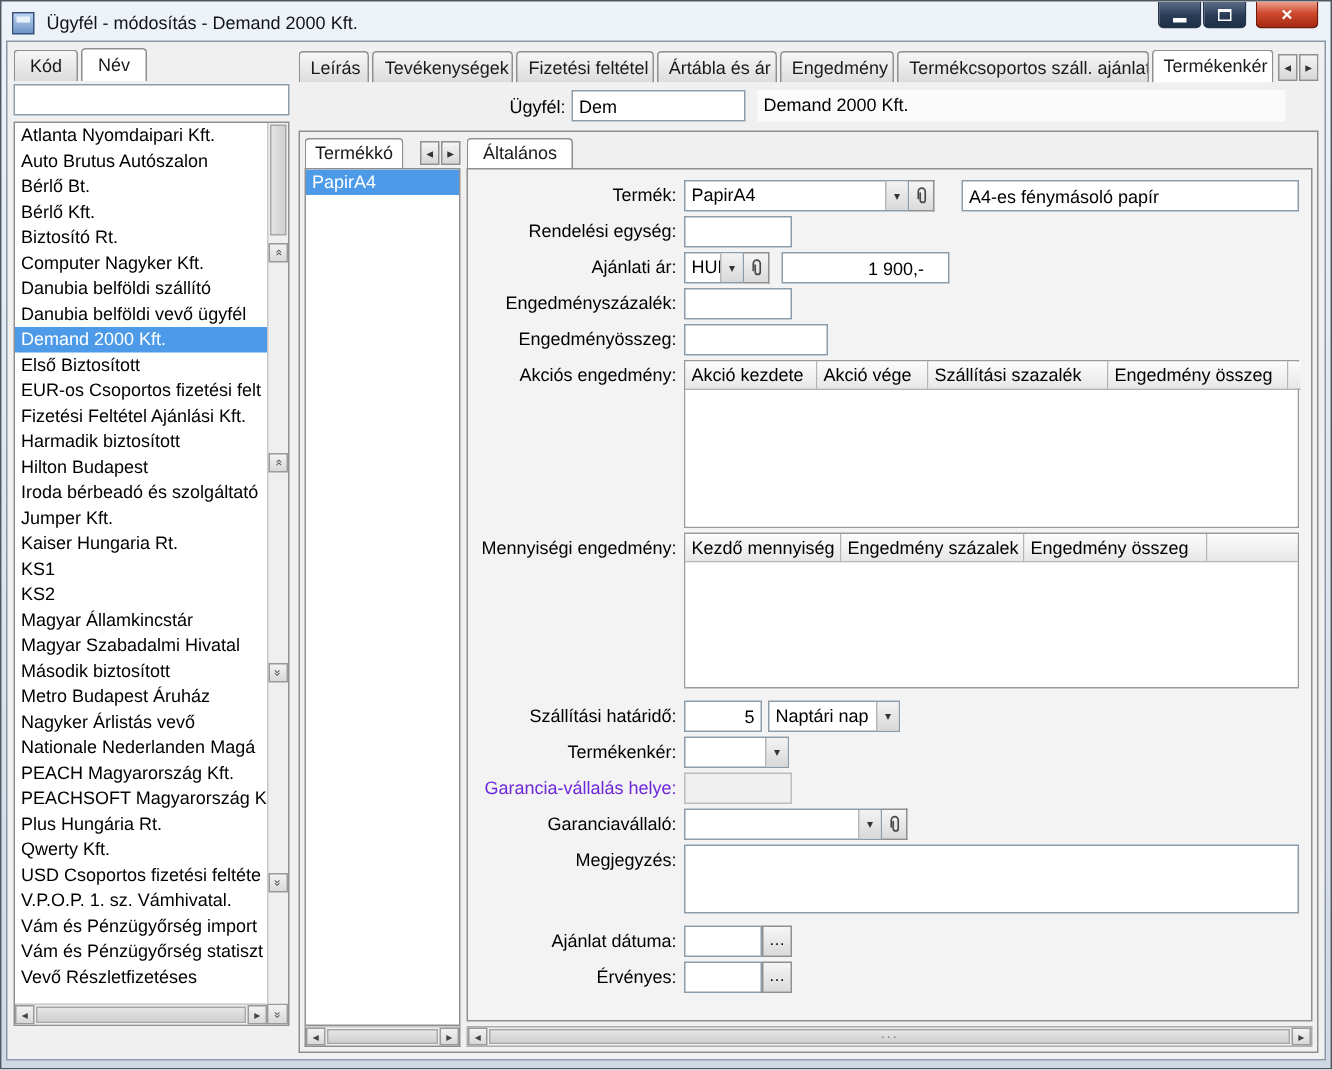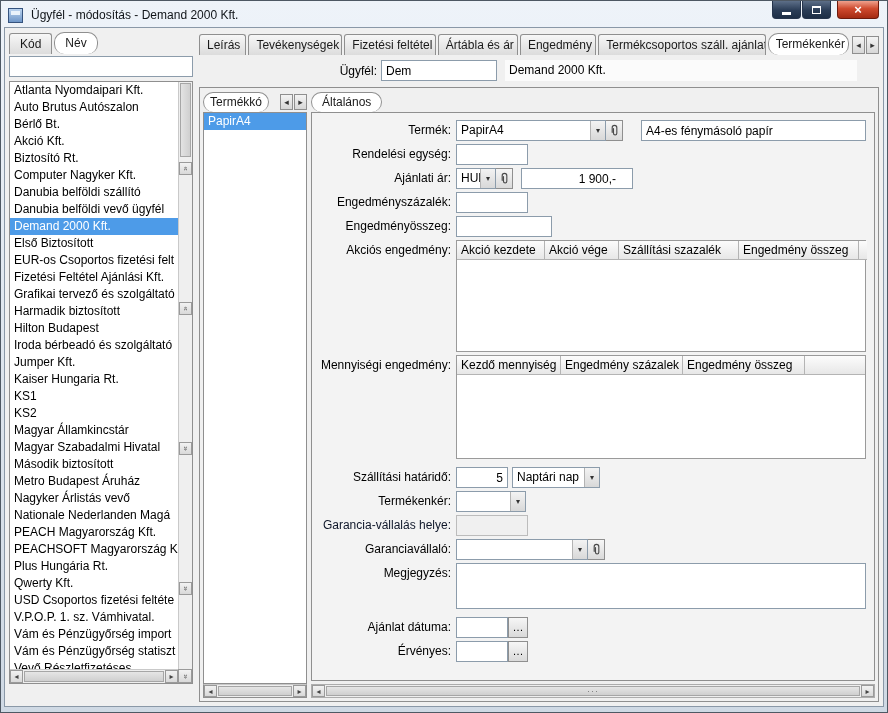--- a/index.html
+++ b/index.html
@@ -27,21 +27,21 @@
 
   
   .client { height:680px; background:#f0f0f0; border:1px solid #8a98a7;
     padding:4px; display:flex; gap:6px; }
 
   
   .tabs-row { display:flex; align-items:flex-end; height:22px; position:relative; }
   .tab { height:21px; padding:3px 10px 0 10px; margin-right:2px; white-space:nowrap;
     background:linear-gradient(#f7f7f7,#dcdcdc); border:1px solid #8f8f8f; border-bottom:none;
     border-radius:3px 3px 0 0; color:#1a1a1a; overflow:hidden; }
-  .tab.active { background:#fff; height:22px; position:relative; z-index:2;border-radius:10px; }
+  .tab.active { background:#fff; height:22px; position:relative; z-index:2; }
   .tab-spin { position:absolute; right:0; bottom:1px; display:flex; gap:1px; z-index:3; }
   .sbtn { width:13px; height:18px; display:flex; align-items:center; justify-content:center;
     font-size:9px; color:#333; background:linear-gradient(#f4f4f4,#d7d7d7);
     border:1px solid #8f8f8f; }
 
   
   .left-panel { width:184px; display:flex; flex-direction:column; margin-bottom:18px; }
   .tb { height:21px; border:1px solid #8c9cab; background:#fff; padding:0 4px;
     font-family:inherit; font-size:12px; color:#000; }
   .search { width:100%; margin-top:2px; }
@@ -94,21 +94,21 @@
   
   .detail-panel { flex:1; display:flex; flex-direction:column; min-width:0; }
   .dtabs { height:21px; display:flex; }
   .dtabs .tab { height:20px; padding:2px 10px 0 10px; }
   .dcontent { flex:1; border:1px solid #8f8f8f; background:#f3f3f3; padding:7px 8px 4px 6px; overflow:hidden; }
   .detail-panel .hscroll { height:14px; margin-top:3px; border:1px solid #adadad; }
 
   
   .frow { display:flex; align-items:flex-start; margin-bottom:3px; }
   .flabel { width:138px; flex:none; text-align:right; padding:3px 5px 0 0; white-space:nowrap; }
-  .flabel.disabled { color:#0f172a; }
+  .flabel.disabled { color:#6d28d9; }
   .grow { flex:1; min-width:0; }
   .combo { display:flex; align-items:stretch; height:21px; border:1px solid #8c9cab; background:#fff; }
   .combo .cval { flex:1; padding:2px 4px 0 4px; overflow:hidden; white-space:nowrap; }
   .combo .drop { width:15px; display:flex; align-items:center; justify-content:center; font-size:8px;
     color:#333; background:linear-gradient(#f3f3f3,#d8d8d8); border-left:1px solid #b3b3b3; }
   .clipbtn { width:17px; height:21px; display:flex; align-items:center; justify-content:center;
     background:linear-gradient(#f6f6f6,#dadada); border:1px solid #8f8f8f; border-left:none; }
   .ellipsisbtn { width:20px; height:21px; display:flex; align-items:center; justify-content:center;
     background:linear-gradient(#f6f6f6,#dadada); border:1px solid #8f8f8f; font-size:11px; line-height:1; }
   .num { text-align:right; }
@@ -162,30 +162,29 @@
       <div class="tabs-row">
         <div class="tab">Kód</div>
         <div class="tab active">Név</div>
       </div>
       <input class="tb search" value="" style="">
       <div class="listbox">
         <div class="rows">
             <div class="lrow">Atlanta Nyomdaipari Kft.</div>
             <div class="lrow">Auto Brutus Autószalon</div>
             <div class="lrow">Bérlő Bt.</div>
-            <div class="lrow">Akció Kft.</div>
+            <div class="lrow">Bérlő Kft.</div>
             <div class="lrow">Biztosító Rt.</div>
             <div class="lrow">Computer Nagyker Kft.</div>
             <div class="lrow">Danubia belföldi szállító</div>
             <div class="lrow">Danubia belföldi vevő ügyfél</div>
             <div class="lrow sel">Demand 2000 Kft.</div>
             <div class="lrow">Első Biztosított</div>
             <div class="lrow">EUR-os Csoportos fizetési felt</div>
             <div class="lrow">Fizetési Feltétel Ajánlási Kft.</div>
-            <div class="lrow">Grafikai tervező és szolgáltató</div>
             <div class="lrow">Harmadik biztosított</div>
             <div class="lrow">Hilton Budapest</div>
             <div class="lrow">Iroda bérbeadó és szolgáltató</div>
             <div class="lrow">Jumper Kft.</div>
             <div class="lrow">Kaiser Hungaria Rt.</div>
             <div class="lrow">KS1</div>
             <div class="lrow">KS2</div>
             <div class="lrow">Magyar Államkincstár</div>
             <div class="lrow">Magyar Szabadalmi Hivatal</div>
             <div class="lrow">Második biztosított</div>

